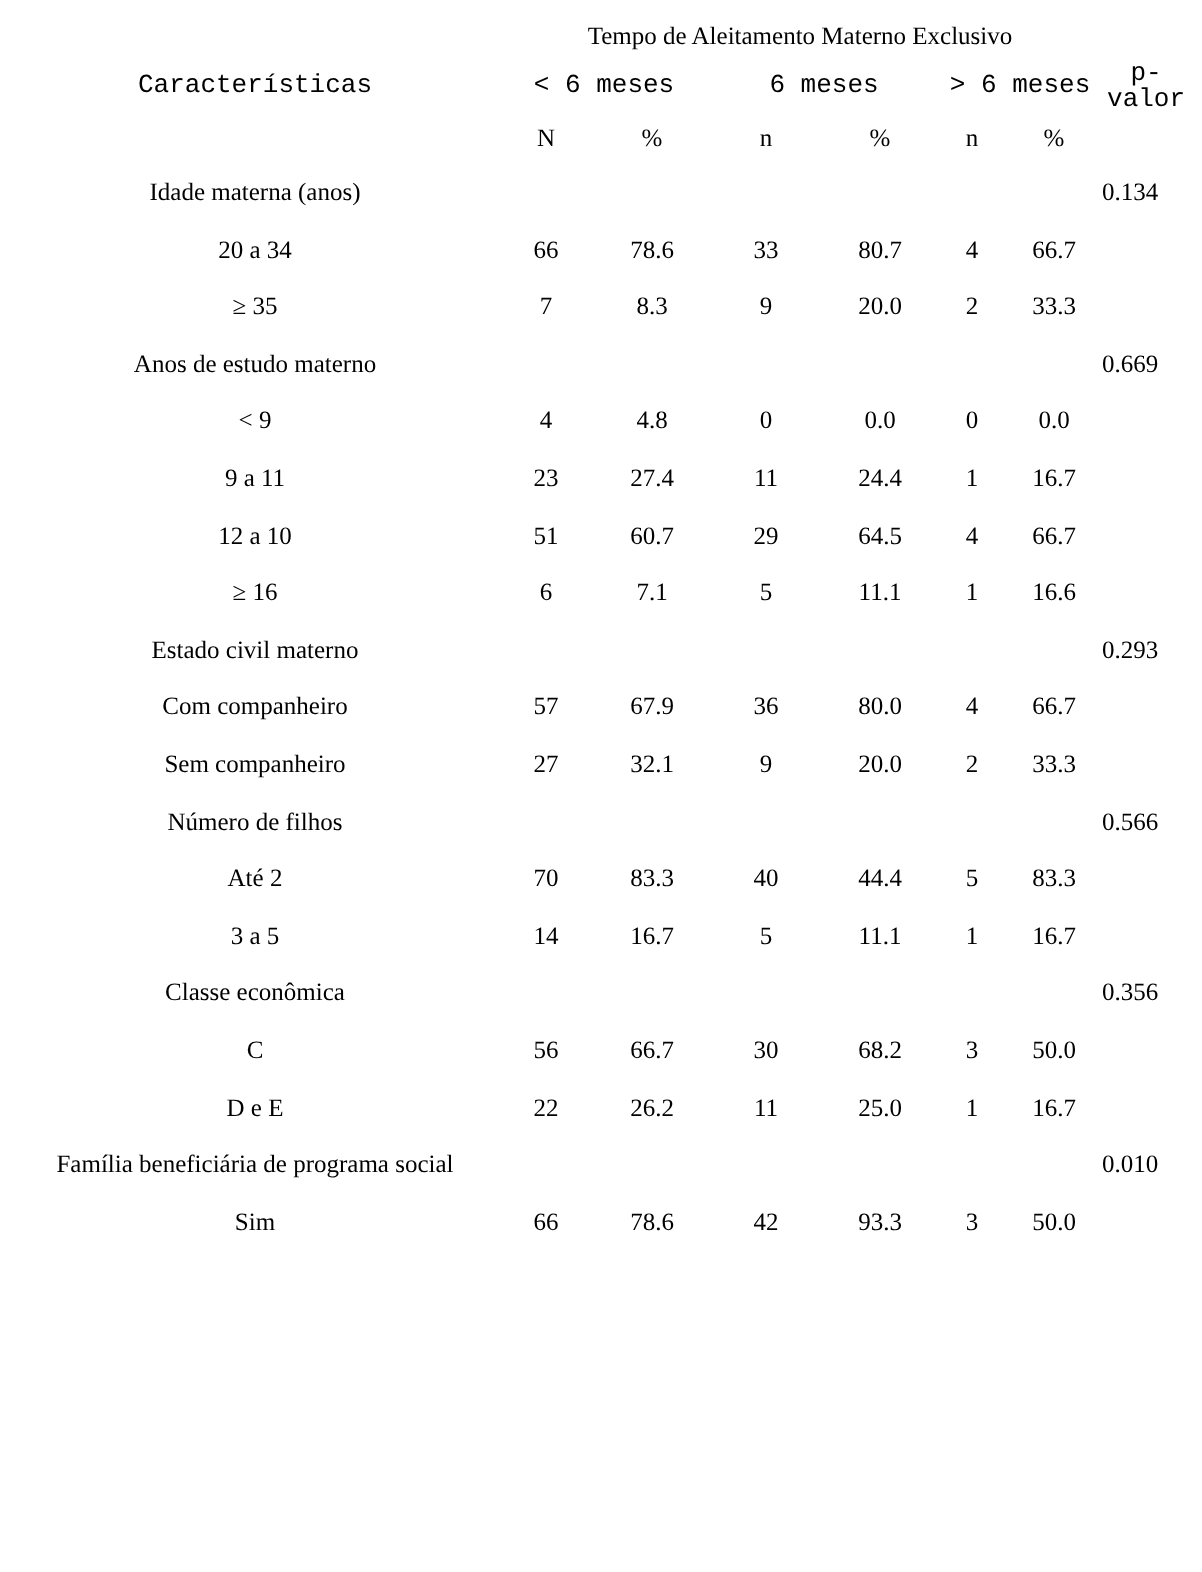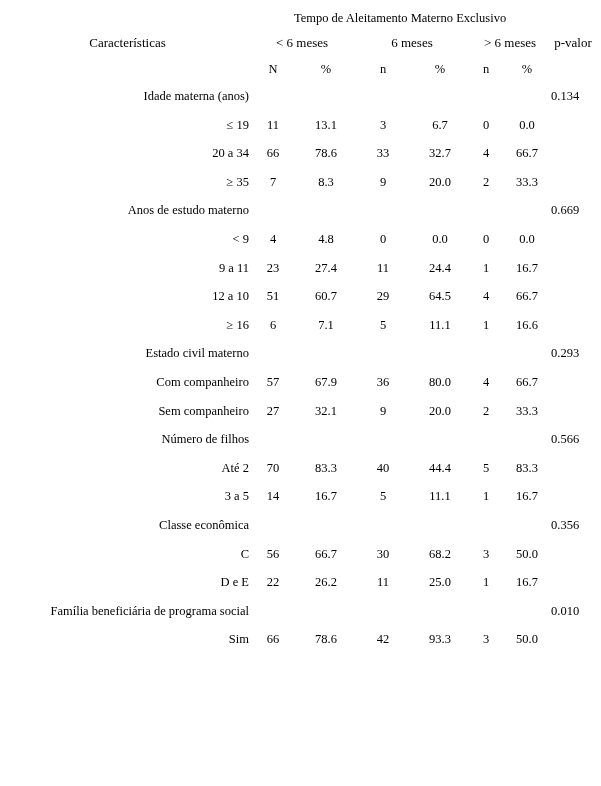--- a/index.html
+++ b/index.html
@@ -50,41 +50,42 @@
     font-weight: bold;
     font-size: 12.5px;
     height: 21px;
     padding-bottom: 2px;
   }
   .r-head1 td {
     text-align: center;
     font-weight: bold;
     font-size: 13px;
     height: 27px;
+    font-family: Liberation Mono, monospace;
   }
   .r-head1 td.char {
     text-align: center;
   }
   .r-head2 td {
     text-align: center;
     font-weight: bold;
     font-size: 12.5px;
     height: 26px;
   }
   .r-head3 td {
     text-align: center;
     font-size: 12px;
     height: 24px;
   }
   .r-group td, .r-data td {
     height: 28.6px;
     font-size: 12.5px;
   }
   td.char {
-    text-align: right;
+    text-align: center;
     padding-left: 1px;
   }
   td.num {
     text-align: center;
   }
   td.pv {
   }
   .nowrap { white-space: nowrap; }
 </style>
 </head>
@@ -129,35 +130,25 @@
           <td class="char nowrap">Idade materna (anos)</td>
           <td class="num"></td>
           <td class="num"></td>
           <td class="num"></td>
           <td class="num"></td>
           <td class="num"></td>
           <td class="num"></td>
           <td class="pv">0.134</td>
         </tr>
         <tr class="r-data">
-          <td class="char nowrap">≤ 19</td>
-          <td class="num">11</td>
-          <td class="num">13.1</td>
-          <td class="num">3</td>
-          <td class="num">6.7</td>
-          <td class="num">0</td>
-          <td class="num">0.0</td>
-          <td class="pv"></td>
-        </tr>
-        <tr class="r-data">
           <td class="char nowrap">20 a 34</td>
           <td class="num">66</td>
           <td class="num">78.6</td>
           <td class="num">33</td>
-          <td class="num">32.7</td>
+          <td class="num">80.7</td>
           <td class="num">4</td>
           <td class="num">66.7</td>
           <td class="pv"></td>
         </tr>
         <tr class="r-data">
           <td class="char nowrap">≥ 35</td>
           <td class="num">7</td>
           <td class="num">8.3</td>
           <td class="num">9</td>
           <td class="num">20.0</td>

